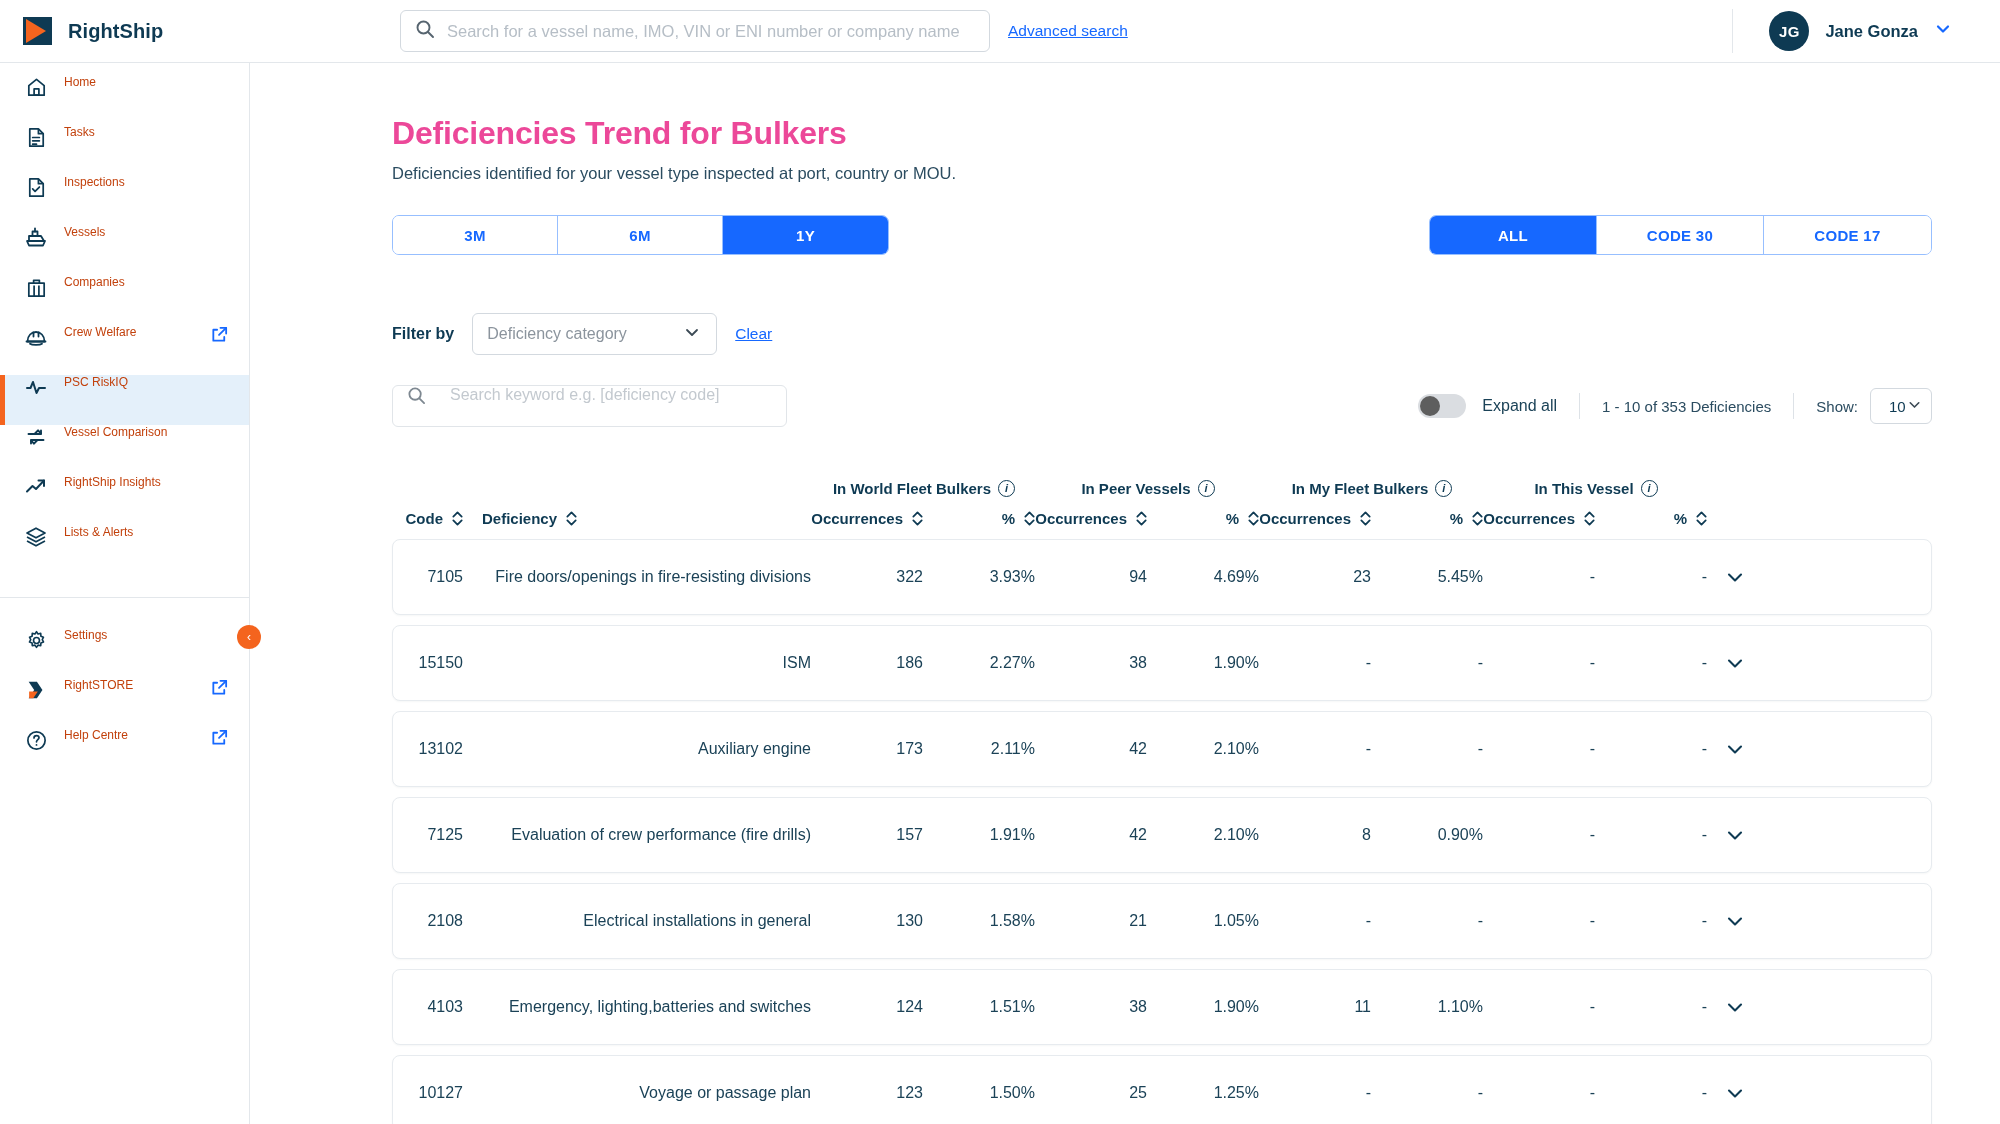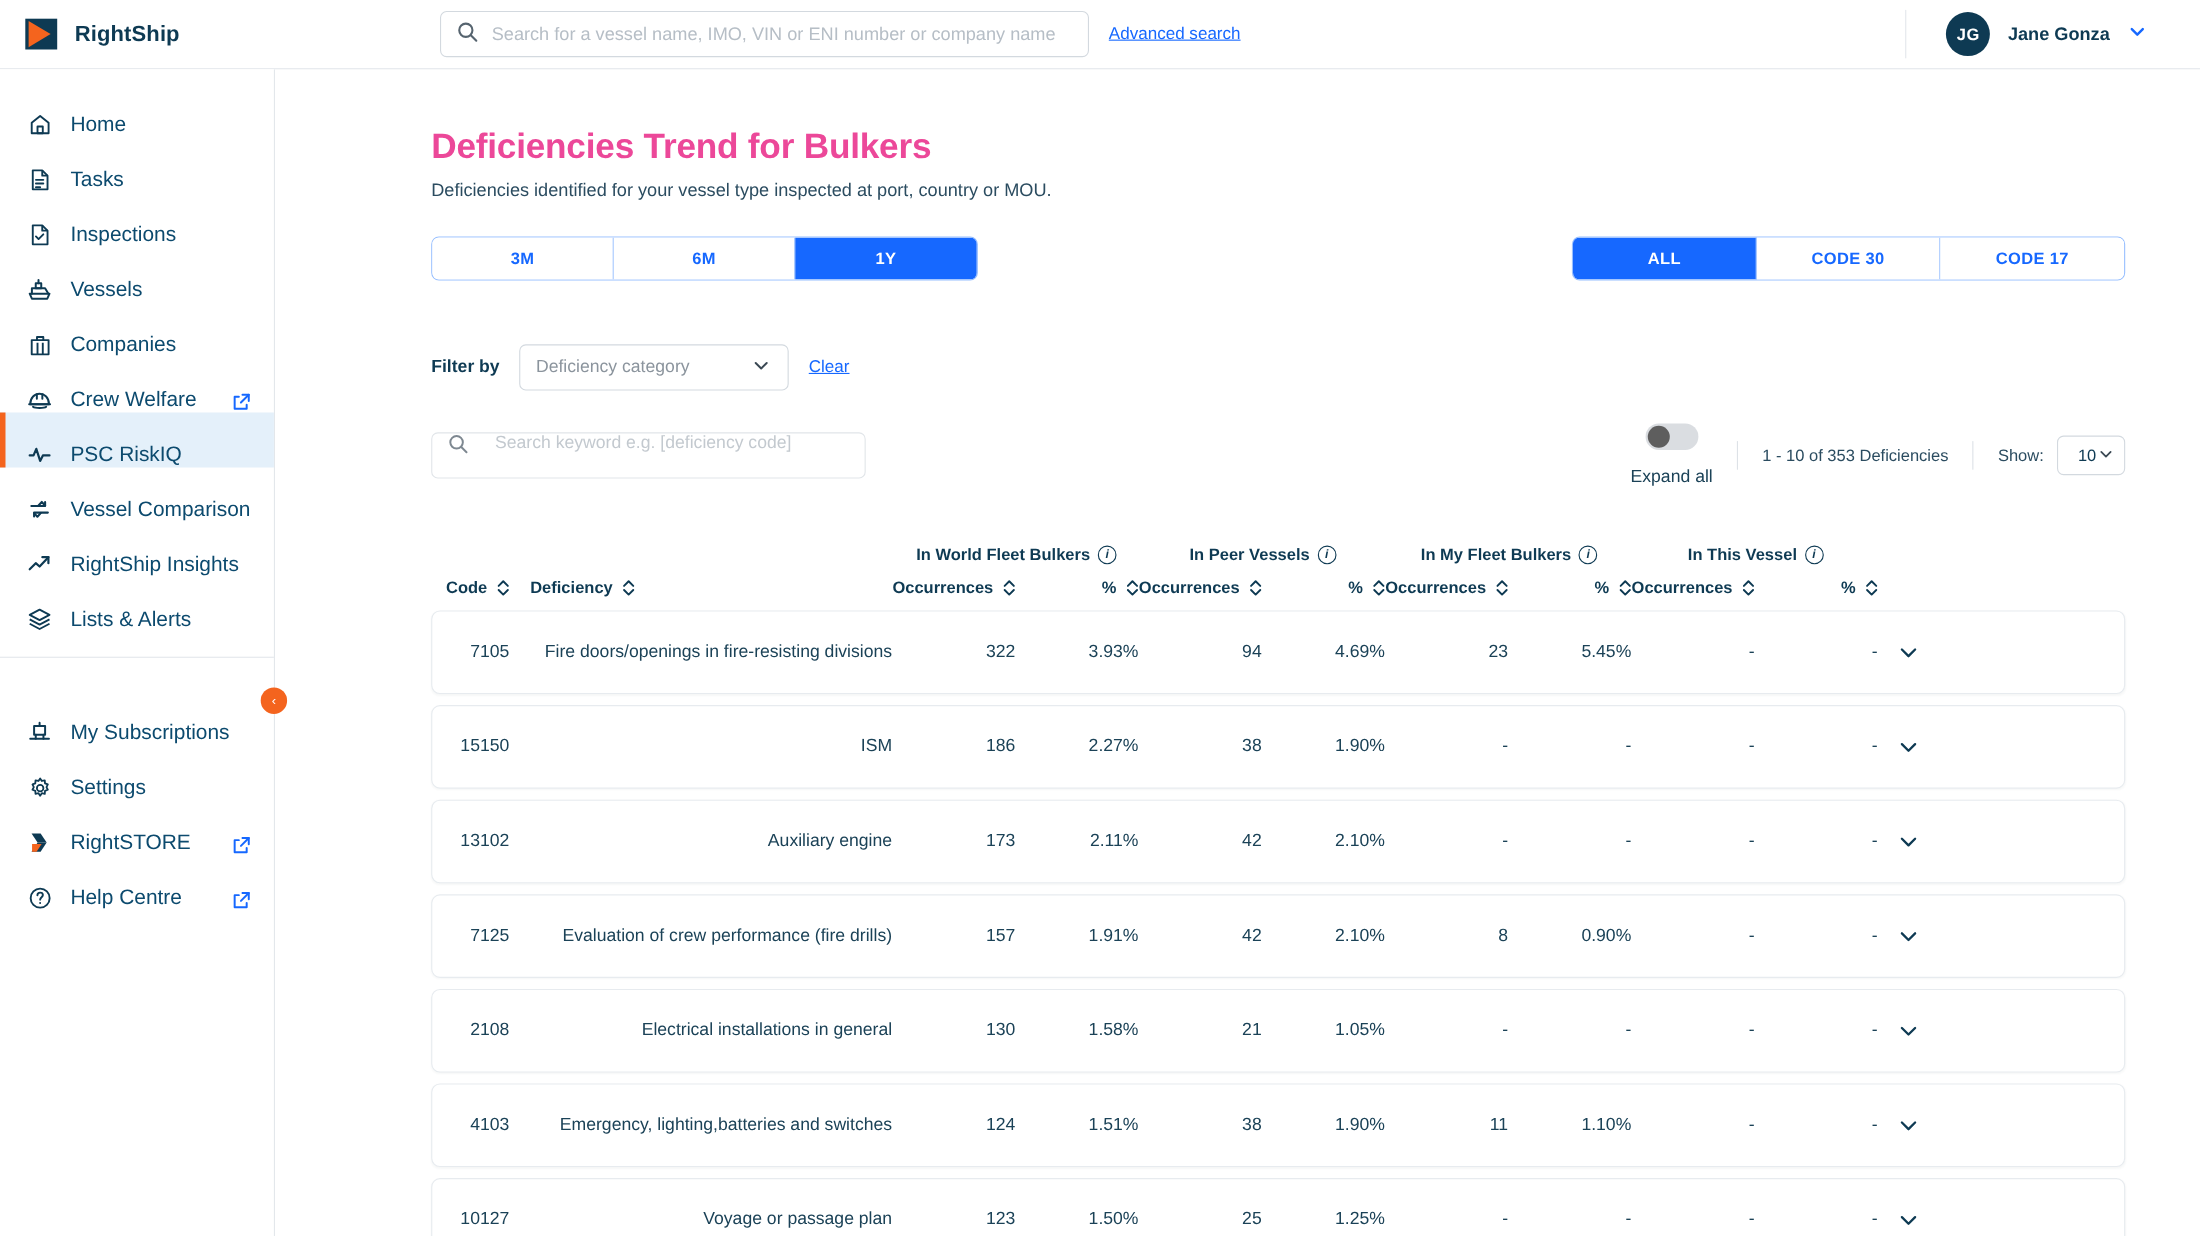--- a/index.html
+++ b/index.html
@@ -58,23 +58,23 @@
 
   
   .sidebar {
     width: 250px; min-width: 250px;
     border-right: 1px solid #E3E7EB;
     background: #fff; position: relative;
     padding-top: 12px;
     display: flex; flex-direction: column;
   }
   .nav-item {
-    height: 50px; display: flex; align-items: flex-end; gap: 16px;
+    height: 50px; display: flex; align-items: flex-start; gap: 16px;
     padding: 0 20px 0 24px; cursor: pointer; position: relative;
-    font-size: 19px; color: #0c4a6e;
+    font-size: 12px; color: #c2410c;
   }
   .nav-item .ico { width: 24px; height: 24px; display: flex; align-items: center; justify-content: center; flex: 0 0 24px; }
   .nav-item .lbl { flex: 1; white-space: nowrap; }
   .nav-item.active { background: #E4F0FA; font-weight: normal; }
   .nav-item.active::before {
     content: ""; position: absolute; left: 0; top: 0; bottom: 0; width: 5px; background: #F4641E;
   }
   .ext-ico { color: #1668FF; display: flex; align-items: center; }
   .nav-divider { height: 1px; background: #E3E7EB; margin: 22px 0 30px 0; }
   .collapse-btn {
@@ -118,21 +118,21 @@
     width: 395px; height: 42px; border: 1px solid #E1E5E9; border-radius: 6px;
     display: flex; align-items: flex-start; gap: 24px; padding: 0 14px; background: #fff;
   }
   .kw-box input {
     border: none; outline: none; flex: 1; background: transparent;
     font-size: 16px; font-family: "Liberation Sans", sans-serif; color: #0E3A53;
   }
   .kw-box input::placeholder { color: #C3C9CF; }
 
   .right-tools { display: flex; align-items: center; gap: 0; }
-  .toggle-wrap { display: flex; align-items: center; gap: 16px; padding-right: 22px; flex-direction: column; }
+  .toggle-wrap { display: flex; align-items: center; gap: 16px; padding-right: 22px; }
   .toggle {
     width: 48px; height: 24px; border-radius: 12px; background: #DADDE1;
     position: relative; cursor: pointer;
   }
   .toggle .knob {
     position: absolute; left: 2px; top: 2px; width: 20px; height: 20px;
     border-radius: 50%; background: #5E5E5E;
   }
   .toggle-lbl { font-size: 16px; color: #1B4257; }
   .vsep { width: 1px; height: 26px; background: #DDE2E7; }
@@ -339,32 +339,20 @@
             <polygon points="12,3.2 21,8 12,12.8 3,8"></polygon>
               <polyline points="3,12 12,16.8 21,12"></polyline>
               <polyline points="3,16 12,20.8 21,16"></polyline>
           </svg>
         </span>
         <span class="lbl">Lists &amp; Alerts</span>
       </div>
 
       <div class="nav-divider"></div>
 
-      <div class="nav-item">
-        <span class="ico">
-          <svg width="24" height="24" viewBox="0 0 24 24" fill="none" stroke="#0E3A53" stroke-width="1.8" stroke-linecap="round" stroke-linejoin="round">
-            <rect x="7" y="6" width="10" height="8"></rect>
-              <line x1="12" y1="3" x2="12" y2="6"></line>
-            <line x1="3.5" y1="17.5" x2="20.5" y2="17.5"></line>
-              <line x1="8.5" y1="14" x2="8.5" y2="17.5"></line>
-              <line x1="15.5" y1="14" x2="15.5" y2="17.5"></line>
-          </svg>
-        </span>
-        <span class="lbl">My Subscriptions</span>
-      </div>
 
       <div class="nav-item">
         <span class="ico">
           <svg width="23" height="23" viewBox="0 0 24 24" fill="none" stroke="#0E3A53" stroke-width="1.7" stroke-linejoin="round">
             <circle cx="12" cy="12" r="3.1"></circle>
             <path d="M12 2.8 L13.6 5.2 L16.4 4.6 L16.6 7.5 L19.3 8.5 L18 11 L19.3 13.5 L16.6 14.5 L16.4 17.4 L13.6 16.8 L12 19.2 L10.4 16.8 L7.6 17.4 L7.4 14.5 L4.7 13.5 L6 11 L4.7 8.5 L7.4 7.5 L7.6 4.6 L10.4 5.2 Z"></path>
           </svg>
         </span>
         <span class="lbl">Settings</span>
       </div>

